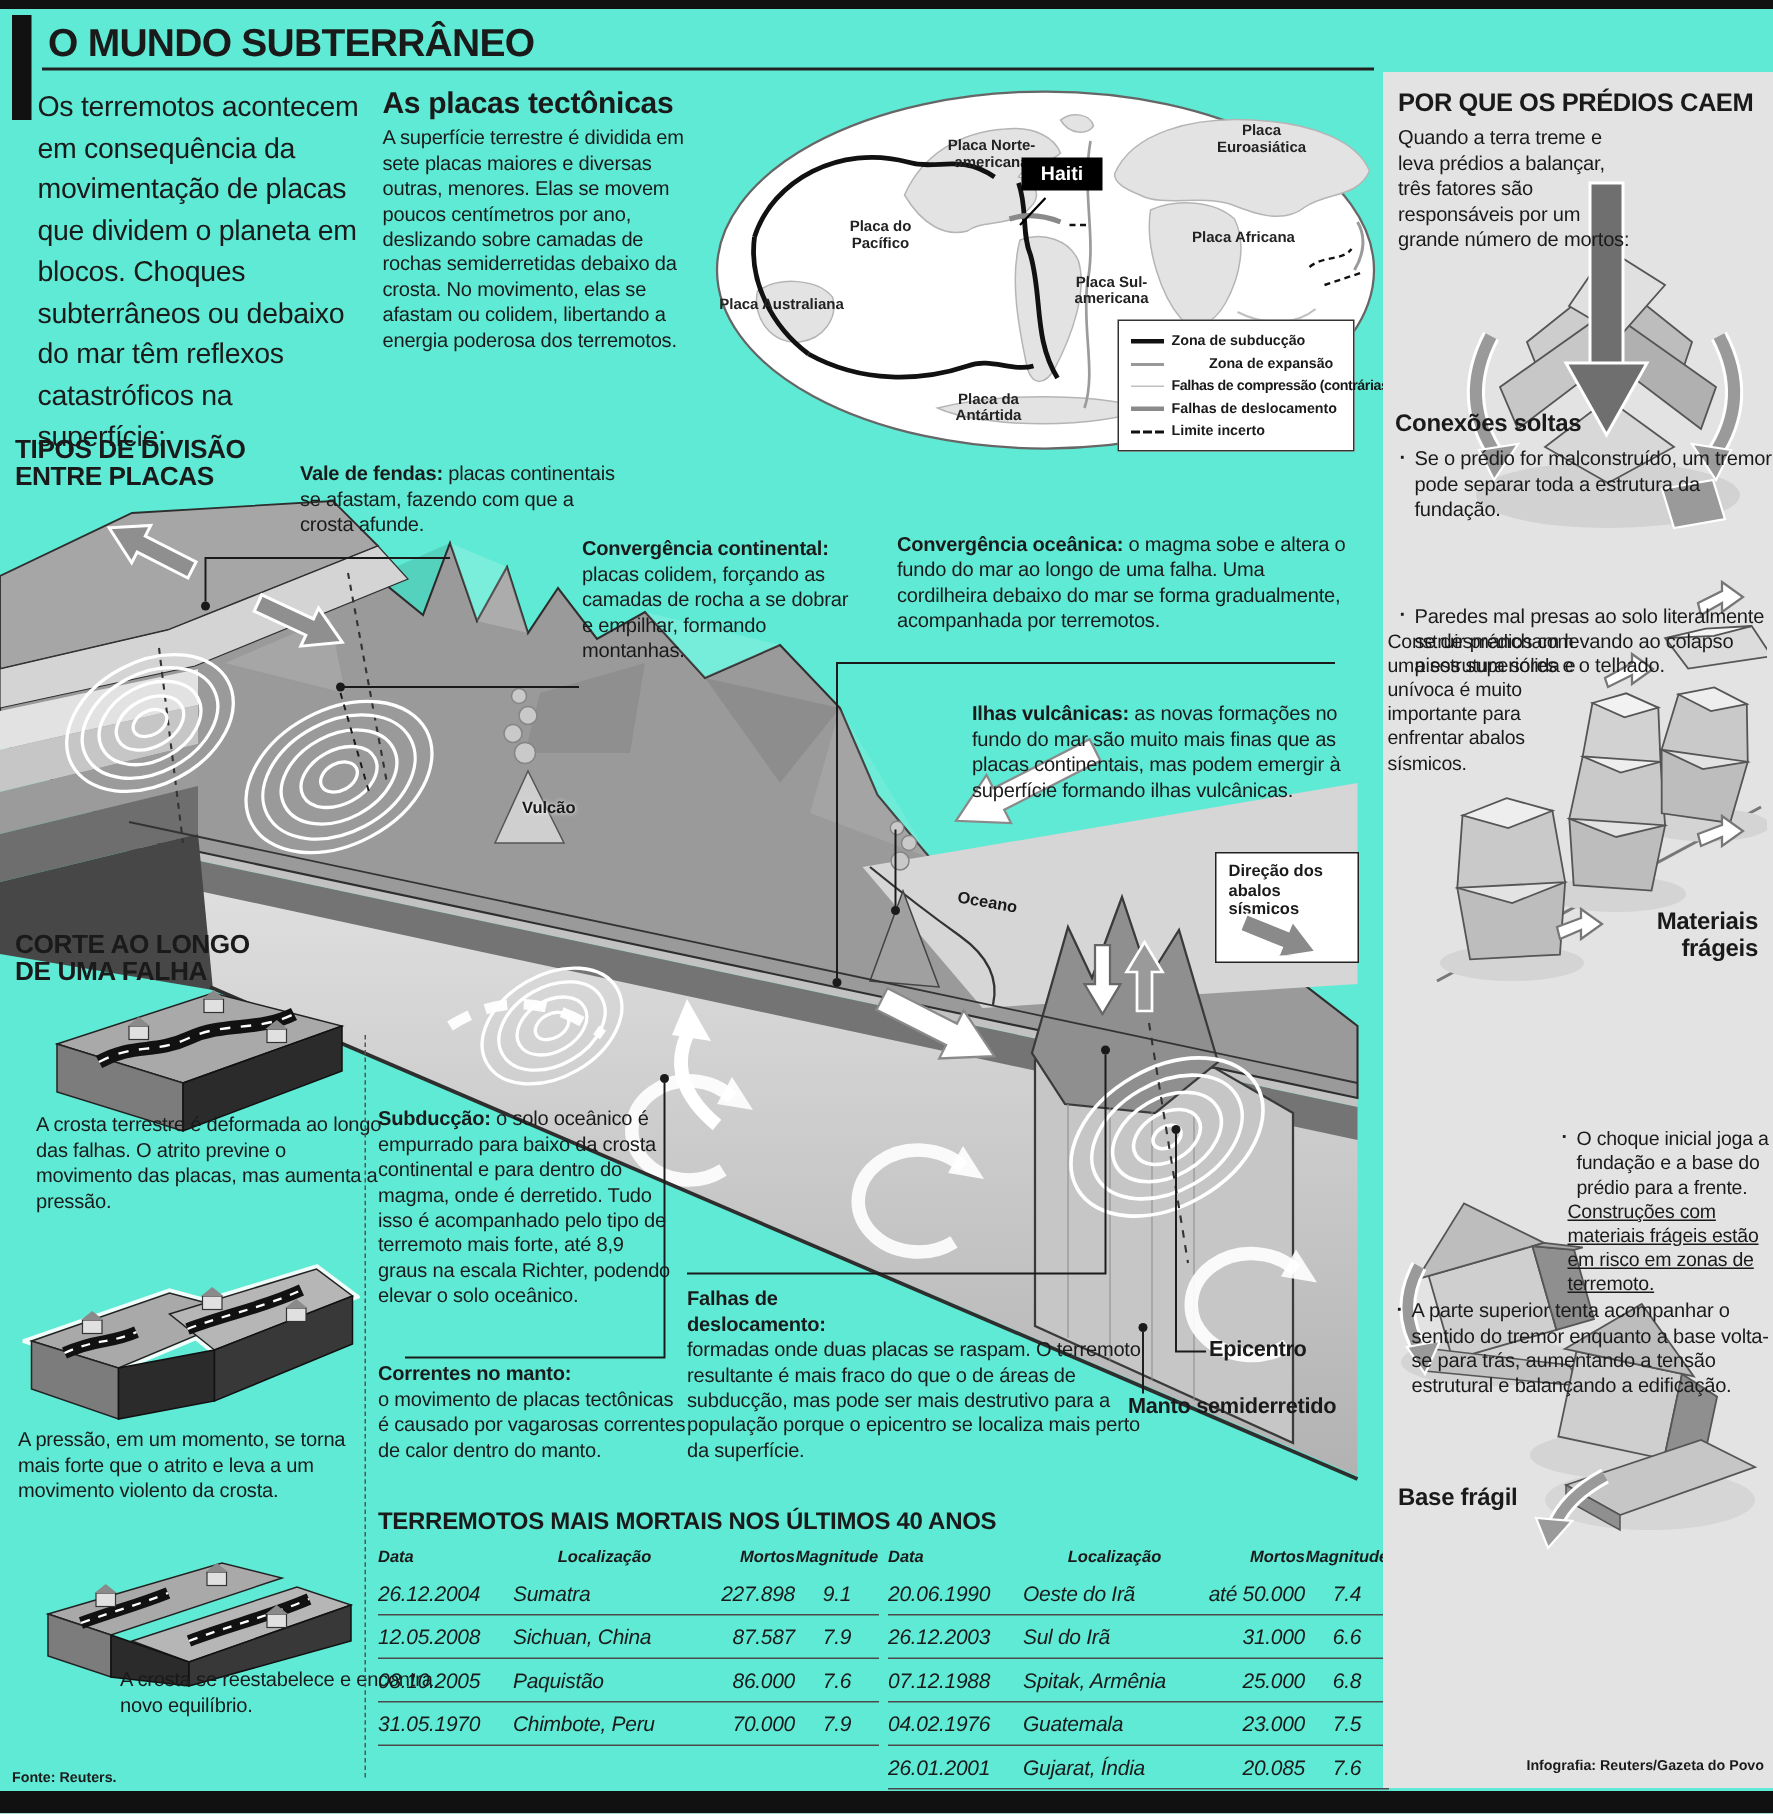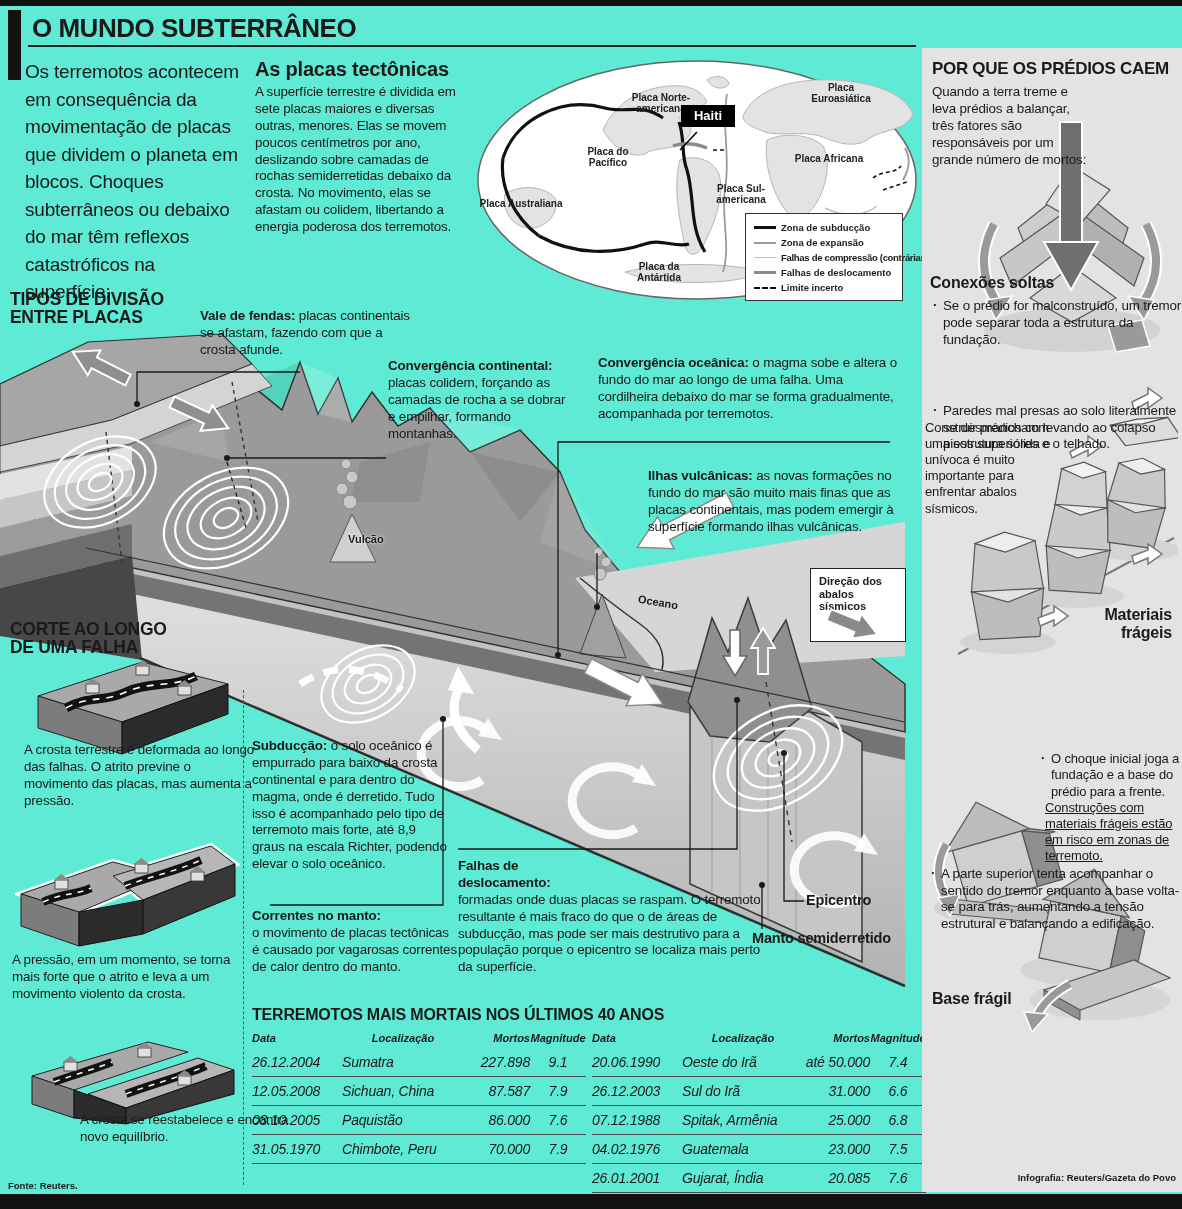--- a/index.html
+++ b/index.html
@@ -75,33 +75,33 @@
         <path d="M430,90 C436,100 434,112 428,122" stroke="#9b9b9b" stroke-width="2"></path>
         <path d="M238,92 L252,92" stroke="#111" stroke-width="1.6" stroke-dasharray="4 3"></path>
         <path d="M398,120 C408,112 420,116 426,108" stroke="#111" stroke-width="1.6" stroke-dasharray="4 3"></path>
         <path d="M408,132 L432,124" stroke="#111" stroke-width="1.6" stroke-dasharray="4 3"></path>
         <path d="M222,74 L205,92" stroke="#000" stroke-width="1.5"></path>
       </g>
     </svg>
 
     <div class="abs maplabel" style="left:140px;top:34px;width:92px;">Placa Norte-americana</div>
     <div class="abs maplabel" style="left:322px;top:24px;width:88px;">Placa Euroasiática</div>
-    <div class="abs maplabel" style="left:94px;top:88px;width:78px;">Placa do Pacífico</div>
+    <div class="abs maplabel" style="left:73px;top:88px;width:78px;">Placa do Pacífico</div>
     <div class="abs maplabel" style="left:318px;top:95px;width:72px;">Placa Africana</div>
     <div class="abs maplabel" style="left:222px;top:125px;width:88px;">Placa Sul-americana</div>
     <div class="abs maplabel" style="left:2px;top:140px;width:88px;">Placa Australiana</div>
     <div class="abs maplabel" style="left:142px;top:203px;width:84px;">Placa da Antártida</div>
     <div class="abs" style="left:206px;top:47px;width:54px;height:22px;background:#000;color:#fff;font-size:13px;font-weight:800;text-align:center;line-height:22px;">Haiti</div>
 
     <div class="abs" style="left:270px;top:155px;width:158px;height:88px;background:#fff;border:1.2px solid #333;padding:6px 6px 0 8px;box-sizing:border-box;">
       <div style="display:flex;align-items:center;height:15px;">
         <span style="width:22px;height:3.5px;background:#111;margin-right:5px;flex:none;"></span>
         <span style="font-size:9.5px;font-weight:700;white-space:nowrap;">Zona de subducção</span>
       </div>
-      <div style="display:flex;align-items:center;height:15px;">
+      <div style="display:flex;align-items:center;height:15px;gap:25px;">
         <span style="width:22px;height:2px;background:#999;margin-right:5px;flex:none;"></span>
         <span style="font-size:9.5px;font-weight:700;white-space:nowrap;">Zona de expansão</span>
       </div>
       <div style="display:flex;align-items:center;height:15px;">
         <span style="width:22px;height:1.5px;background:#c0c0c0;margin-right:5px;flex:none;"></span>
         <span style="font-size:9.5px;font-weight:700;white-space:nowrap;letter-spacing:-0.3px;">Falhas de compressão (contrárias)</span>
       </div>
       <div style="display:flex;align-items:center;height:15px;">
         <span style="width:22px;height:3.5px;background:#8a8a8a;margin-right:5px;flex:none;"></span>
         <span style="font-size:9.5px;font-weight:700;white-space:nowrap;">Falhas de deslocamento</span>

